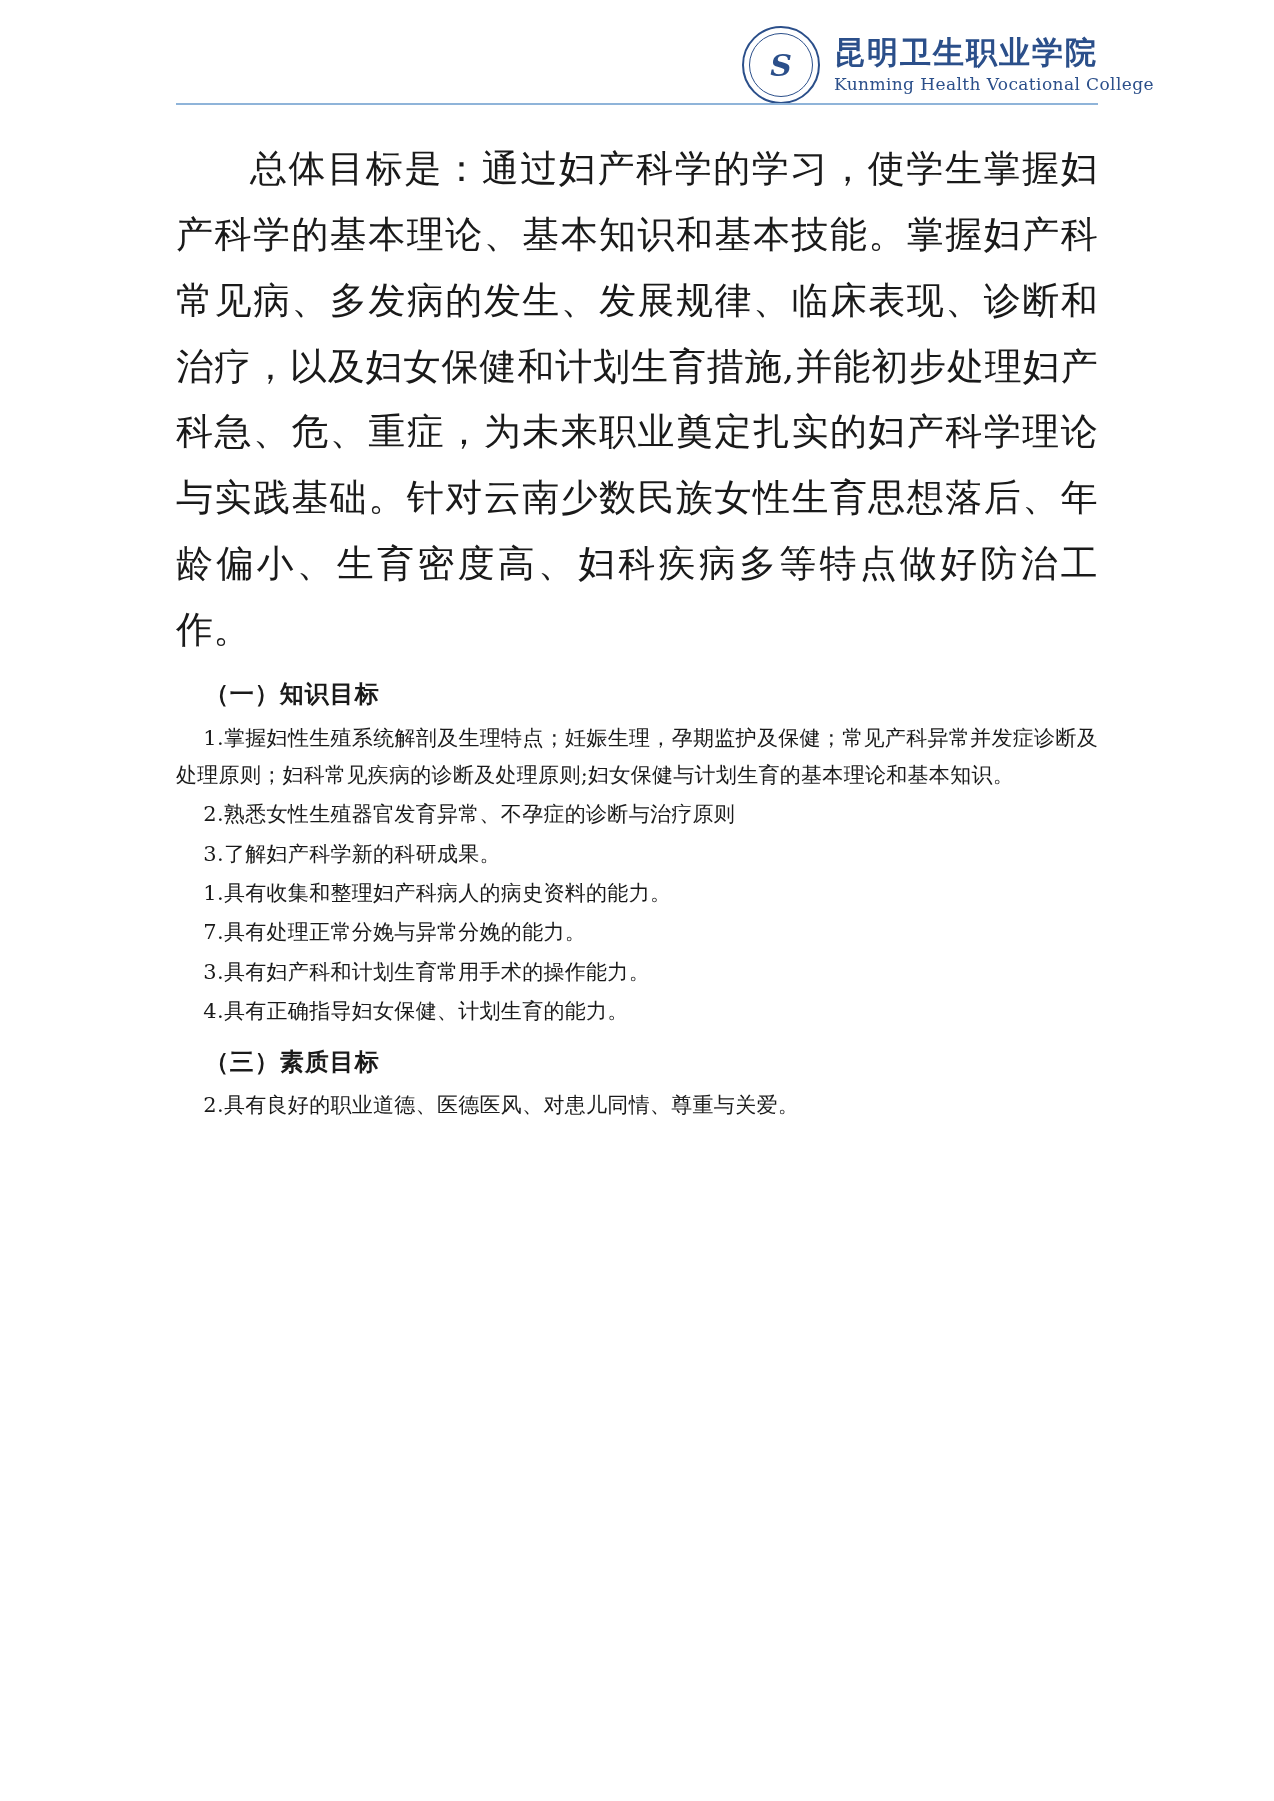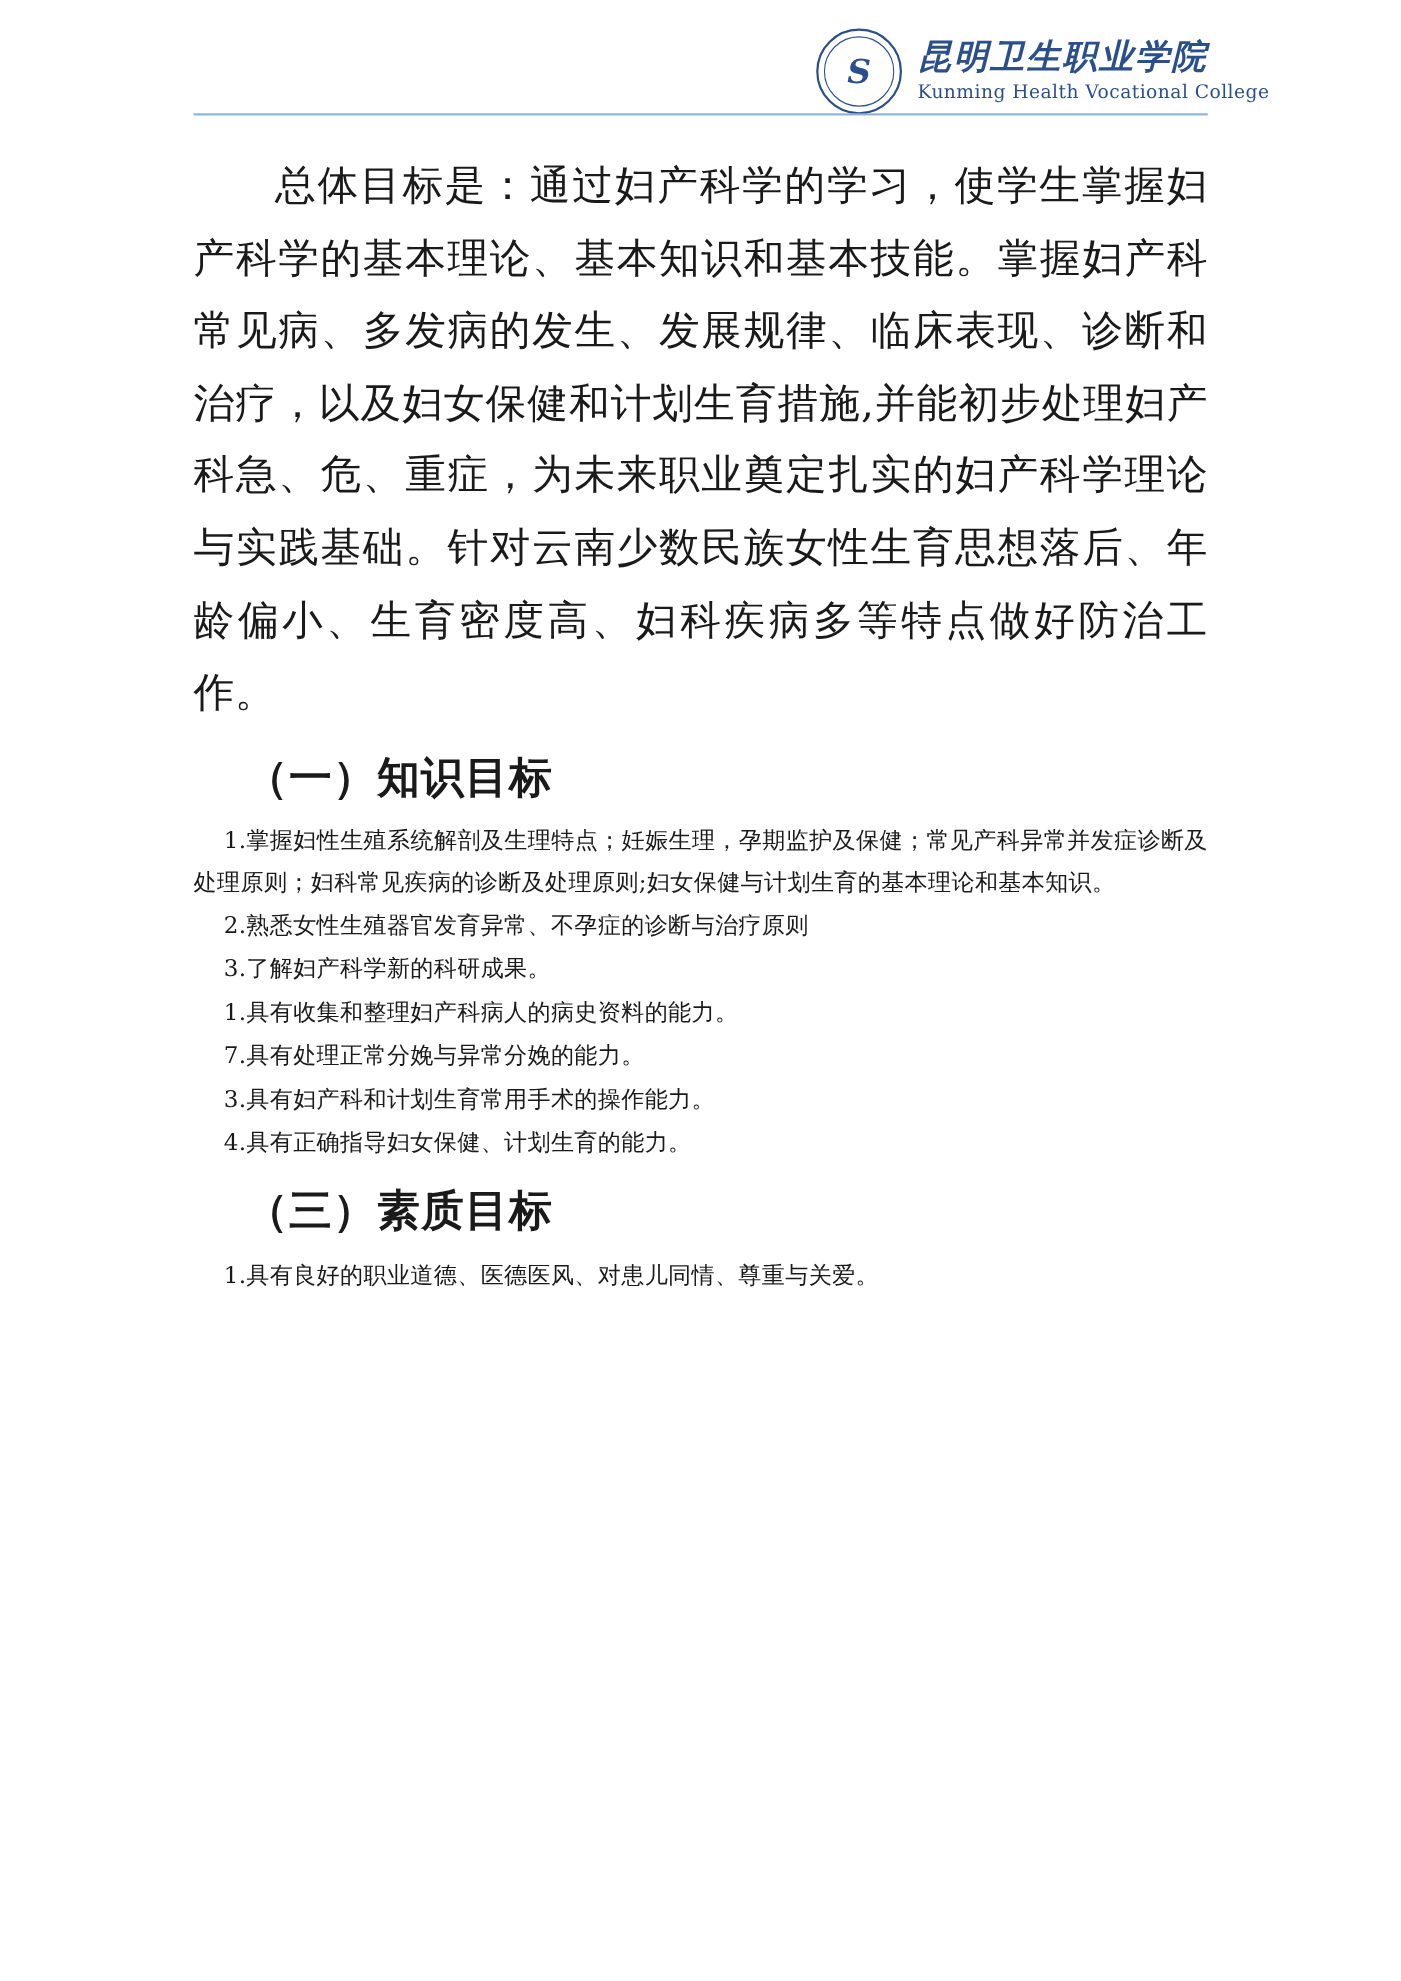--- a/index.html
+++ b/index.html
@@ -69,21 +69,20 @@
     flex-direction: column;
     justify-content: center;
     line-height: 1.05;
   }
   .logo-cn {
     font-family: "DejaVu Serif", "Liberation Serif", serif;
     font-size: 31px;
     color: #2b4f8a;
     letter-spacing: 2px;
     font-weight: bold;
-    font-style: italic;
     white-space: nowrap;
   }
   .logo-en {
     font-family: "DejaVu Serif", "Liberation Serif", serif;
     font-size: 17px;
     color: #2b4f8a;
     letter-spacing: 0.4px;
     margin-top: 7px;
     white-space: nowrap;
   }
@@ -108,21 +107,21 @@
     line-height: 1.78;
     text-align: justify;
     text-justify: inter-ideograph;
     margin: 0 0 6px 0;
     letter-spacing: 0.3px;
   }
   .indent {
     text-indent: 2em;
   }
   .heading {
-    font-size: 39px;
+    font-size: 24px;
     line-height: 1.78;
     margin: 10px 0 4px 0;
     text-indent: 1.2em;
     font-weight: bold;
     letter-spacing: 1px;
   }
   .item {
     font-size: 21px;
     line-height: 1.78;
     margin: 0 0 2px 0;
@@ -164,16 +163,16 @@
     <p class="item item-indent">1.掌握妇性生殖系统解剖及生理特点；妊娠生理，孕期监护及保健；常见产科异常并发症诊断及处理原则；妇科常见疾病的诊断及处理原则;妇女保健与计划生育的基本理论和基本知识。</p>
     <p class="item item-indent">2.熟悉女性生殖器官发育异常、不孕症的诊断与治疗原则</p>
     <p class="item item-indent">3.了解妇产科学新的科研成果。</p>
 
     <p class="item item-indent">1.具有收集和整理妇产科病人的病史资料的能力。</p>
     <p class="item item-indent">7.具有处理正常分娩与异常分娩的能力。</p>
     <p class="item item-indent">3.具有妇产科和计划生育常用手术的操作能力。</p>
     <p class="item item-indent">4.具有正确指导妇女保健、计划生育的能力。</p>
 
     <h2 class="heading">（三）素质目标</h2>
-    <p class="item item-indent tight">1.具有良好的职业道德、医德医风、对患儿同情、尊重与关爱。</p>
+    <p class="item item-indent tight">2.具有良好的职业道德、医德医风、对患儿同情、尊重与关爱。</p>
 
   </div>
 </div>
 
 </body></html>

